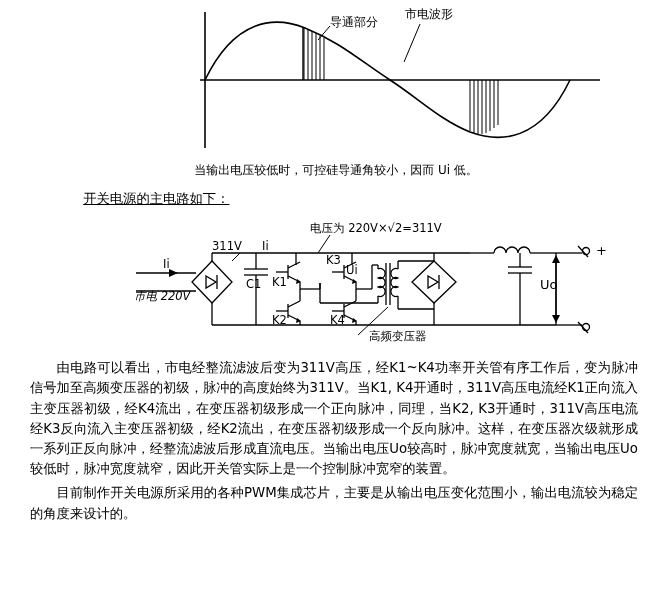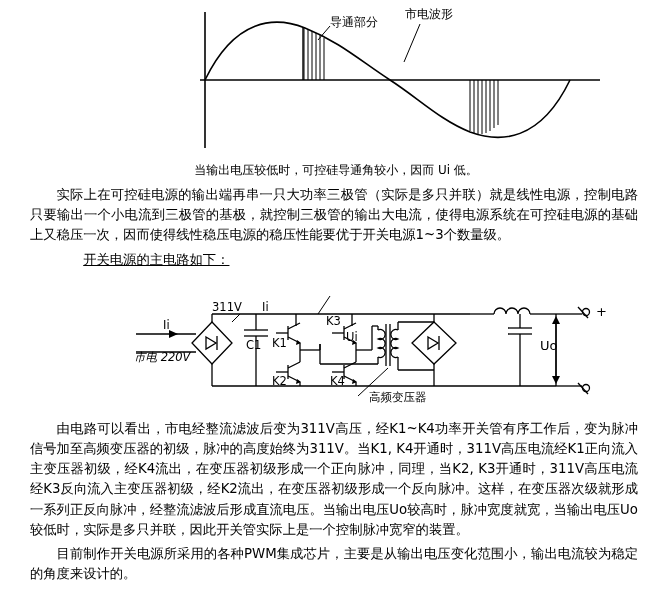--- a/index.html
+++ b/index.html
@@ -79,21 +79,20 @@
 
       <line x1="420" y1="24" x2="404" y2="62" stroke="#000" stroke-width="1"></line>
     </svg>
 
     <span class="label" style="left:330px;top:14px;">导通部分</span>
     <span class="label" style="left:405px;top:6px;">市电波形</span>
   </div>
 
   <div class="cap">当输出电压较低时，可控硅导通角较小，因而 Ui 低。</div>
 
-  <p class="para">实际上在可控硅电源的输出端再串一只大功率三极管（实际是多只并联）就是线性电源，控制电路只要输出一个小电流到三极管的基极，就控制三极管的输出大电流，使得电源系统在可控硅电源的基础上又稳压一次，因而使得线性稳压电源的稳压性能要优于开关电源1~3个数量级。</p>
   <div class="spacer4"></div>
   <p class="para ind2">开关电源的主电路如下：</p>
 
   <div class="fig2">
     <svg width="672" height="145" viewBox="0 0 672 145">
       <g stroke="#000" stroke-width="1.3" fill="none">
 
         <line x1="136" y1="60" x2="196" y2="60"></line>
         <line x1="136" y1="78" x2="196" y2="78"></line>
 
@@ -203,29 +202,30 @@
 
         <line x1="358" y1="122" x2="388" y2="94" stroke-width="1"></line>
 
         <line x1="232" y1="48" x2="240" y2="40" stroke-width="1"></line>
       </g>
     </svg>
 
     <span class="lbl-box" style="left:212px;top:26px;">311V</span>
     <span class="lbl-box" style="left:163px;top:44px;">Ii</span>
     <span class="lbl-box" style="left:262px;top:26px;">Ii</span>
+    <span class="lbl-box" style="left:310px;top:8px;">电压为 220V×√2=311V</span>
     <span class="lbl-box" style="left:134px;top:76px;font-style:italic;">市电 220V</span>
     <span class="lbl-box" style="left:246px;top:64px;">C1</span>
     <span class="lbl-box" style="left:272px;top:62px;">K1</span>
     <span class="lbl-box" style="left:272px;top:100px;">K2</span>
     <span class="lbl-box" style="left:326px;top:40px;">K3</span>
     <span class="lbl-box" style="left:330px;top:100px;">K4</span>
-    <span class="lbl-box" style="left:346px;top:56px;text-align:right;">Ui</span>
+    <span class="lbl-box" style="left:346px;top:50px;text-align:right;">Ui</span>
     <span class="lbl-box" style="left:357px;top:116px;margin-left:12px;">高频变压器</span>
     <span class="lbl-box" style="left:540px;top:64px;font-size:13px;">Uo</span>
     <span class="lbl-box" style="left:596px;top:30px;font-size:13px;">+</span>
   </div>
 
-  <p class="para">由电路可以看出，市电经整流滤波后变为311V高压，经K1~K4功率开关管有序工作后，变为脉冲信号加至高频变压器的初级，脉冲的高度始终为311V。当K1, K4开通时，311V高压电流经K1正向流入主变压器初级，经K4流出，在变压器初级形成一个正向脉冲，同理，当K2, K3开通时，311V高压电流经K3反向流入主变压器初级，经K2流出，在变压器初级形成一个反向脉冲。这样，在变压器次级就形成一系列正反向脉冲，经整流滤波后形成直流电压。当输出电压Uo较高时，脉冲宽度就宽，当输出电压Uo较低时，实际是多只并联，因此开关管实际上是一个控制脉冲宽窄的装置。</p>
+  <p class="para">由电路可以看出，市电经整流滤波后变为311V高压，经K1~K4功率开关管有序工作后，变为脉冲信号加至高频变压器的初级，脉冲的高度始终为311V。当K1, K4开通时，311V高压电流经K1正向流入主变压器初级，经K4流出，在变压器初级形成一个正向脉冲，同理，当K2, K3开通时，311V高压电流经K3反向流入主变压器初级，经K2流出，在变压器初级形成一个反向脉冲。这样，在变压器次级就形成一系列正反向脉冲，经整流滤波后形成直流电压。当输出电压Uo较高时，脉冲宽度就宽，当输出电压Uo较低时，脉冲宽度就窄，因此开关管实际上是一个控制脉冲宽窄的装置。</p>
   <div class="spacer4"></div>
   <p class="para">目前制作开关电源所采用的各种PWM集成芯片，主要是从输出电压变化范围小，输出电流较为稳定的角度来设计的。</p>
 
 </div>
 
 </body></html>

